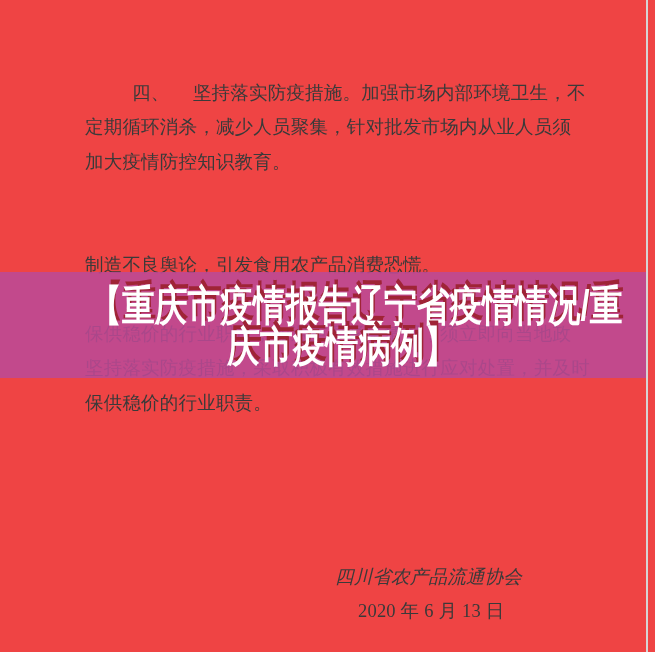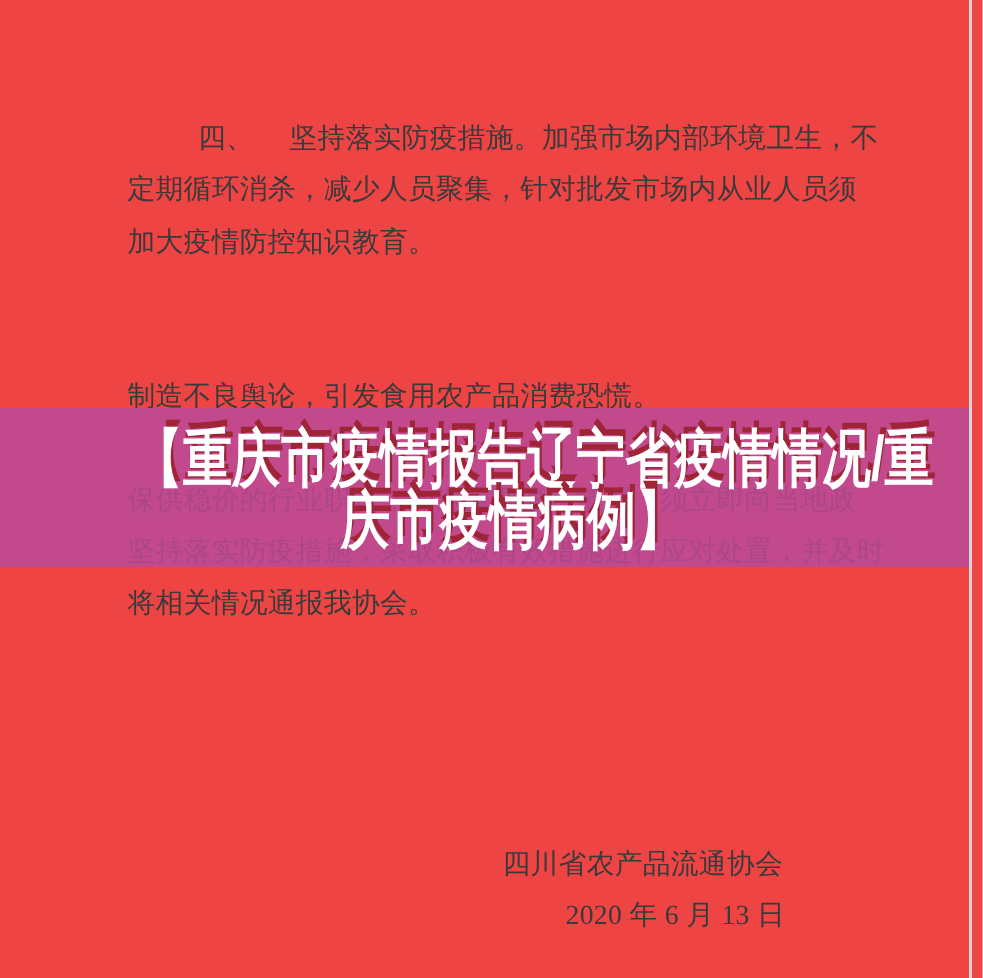--- a/index.html
+++ b/index.html
@@ -17,22 +17,22 @@
     background:#d6d4d4;
   }
   .doc-line{
     position:absolute;left:85px;
     font-size:18.5px;line-height:24px;
     color:#3a3a3a;letter-spacing:0.2px;
     white-space:nowrap;
   }
   .doc-line.indent{ text-indent:47px; }
   .contact-line{ left:138px; }
-  .org-line{ left:335px; }
-  .date-line{ left:377px; }
+  .org-line{ left:335px;font-style:italic; }
+  .date-line{ left:358px; }
   
   .title-band{
     position:absolute;left:0;top:272px;width:647px;height:106px;
     background:rgba(187,73,151,0.87);
   }
   .overlay-title{
     position:absolute;left:14px;top:285px;width:655px;
     text-align:center;
     font-family:"Liberation Sans","DejaVu Sans",sans-serif;
     font-weight:800;
@@ -53,21 +53,21 @@
 <body>
 
 <div class="canvas">
 
   <div class="doc-line indent" style="top:81px">四、　 坚持落实防疫措施。加强市场内部环境卫生，不</div>
   <div class="doc-line" style="top:115px">定期循环消杀，减少人员聚集，针对批发市场内从业人员须</div>
   <div class="doc-line" style="top:150px">加大疫情防控知识教育。</div>
   <div class="doc-line" style="top:322px">保供稳价的行业职责，如遇重要紧急情况，须立即向当地政</div>
   <div class="doc-line" style="top:253px">制造不良舆论，引发食用农产品消费恐慌。</div>
   <div class="doc-line" style="top:356px">坚持落实防疫措施，采取积极有效措施进行应对处置，并及时</div>
-  <div class="doc-line" style="top:391px">将相关情况通报我协会。</div>
+  <div class="doc-line" style="top:391px">保供稳价的行业职责。</div>
 
   <div class="doc-line org-line" style="top:565px">四川省农产品流通协会</div>
   <div class="doc-line date-line" style="top:599px">2020 年 6 月 13 日</div>
 
   <div class="title-band"></div>
 
   <div class="overlay-title">
     <span class="tline"><span class="squeeze">【重庆市疫情报告辽宁省疫情情况/重</span></span>
     <span class="tline"><span class="squeeze">庆市疫情病例】</span></span>
   </div>

